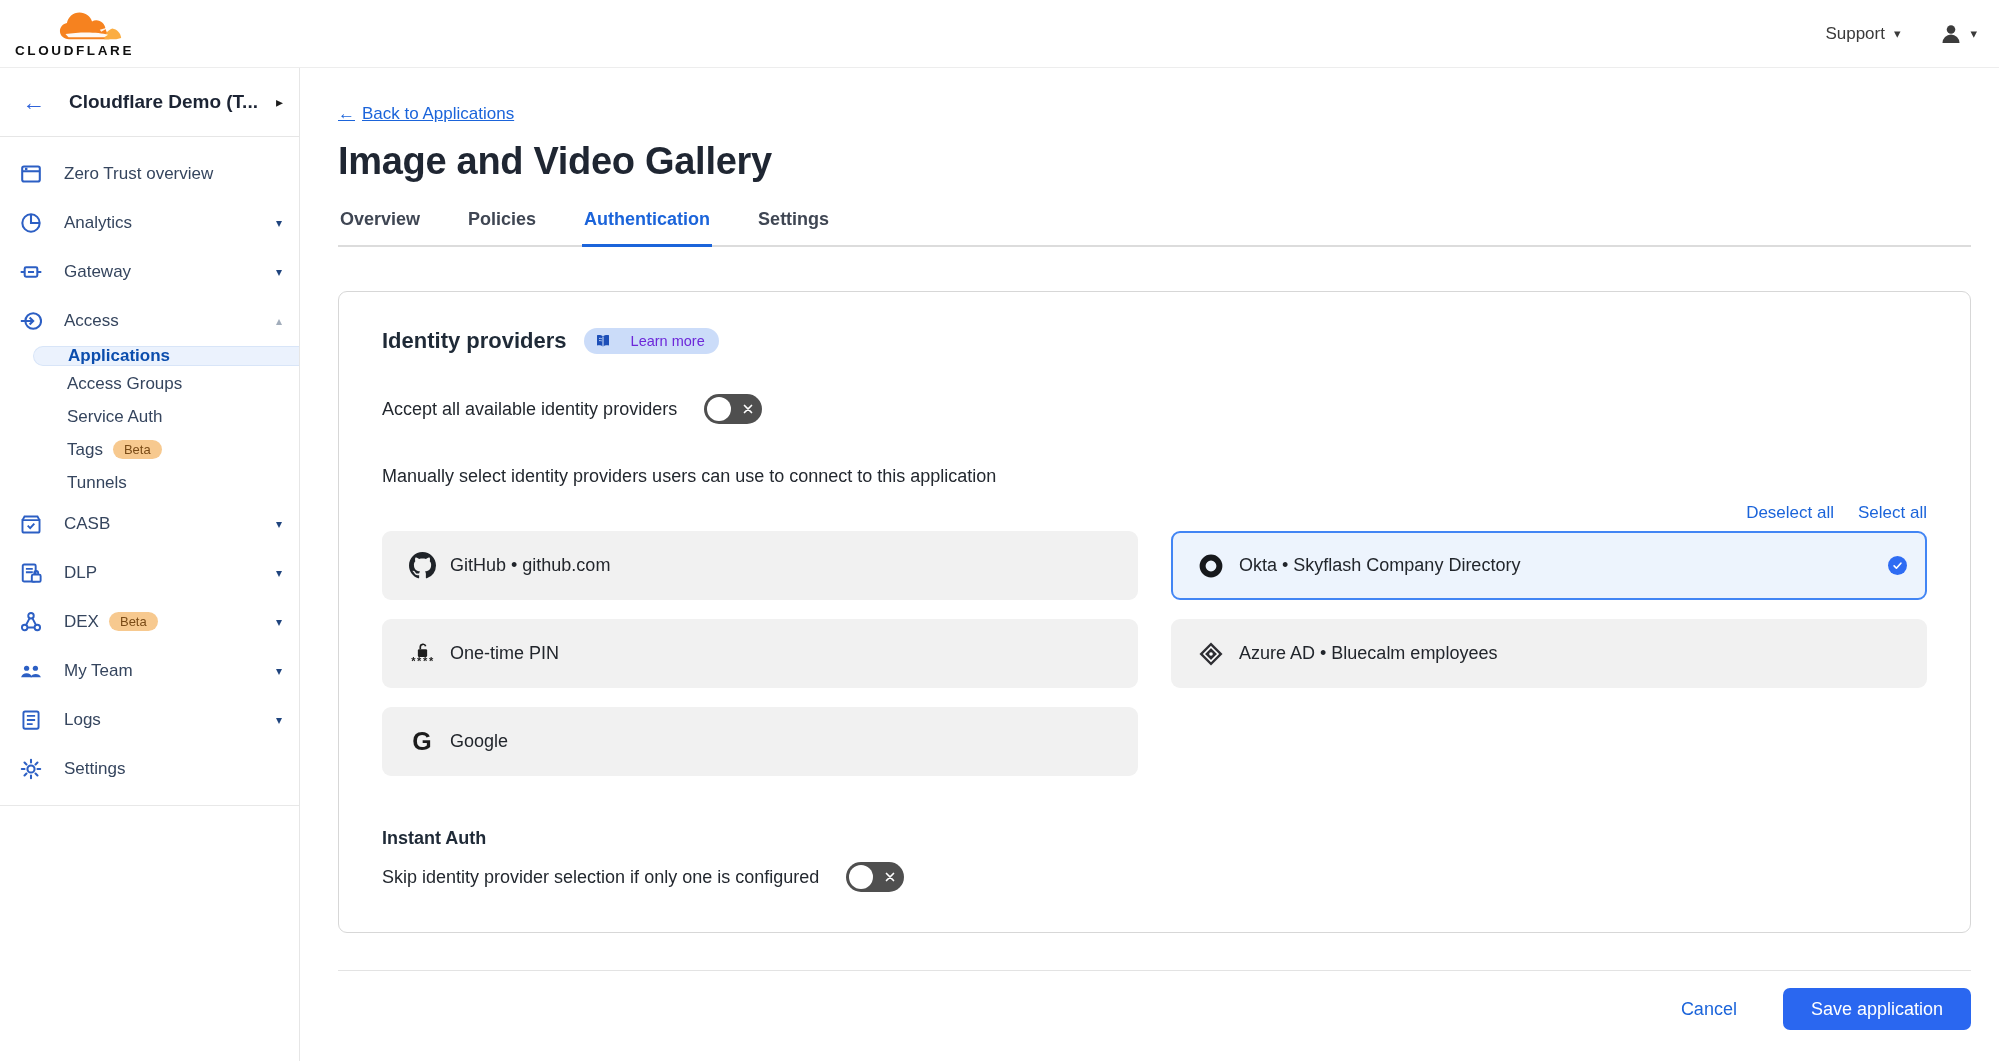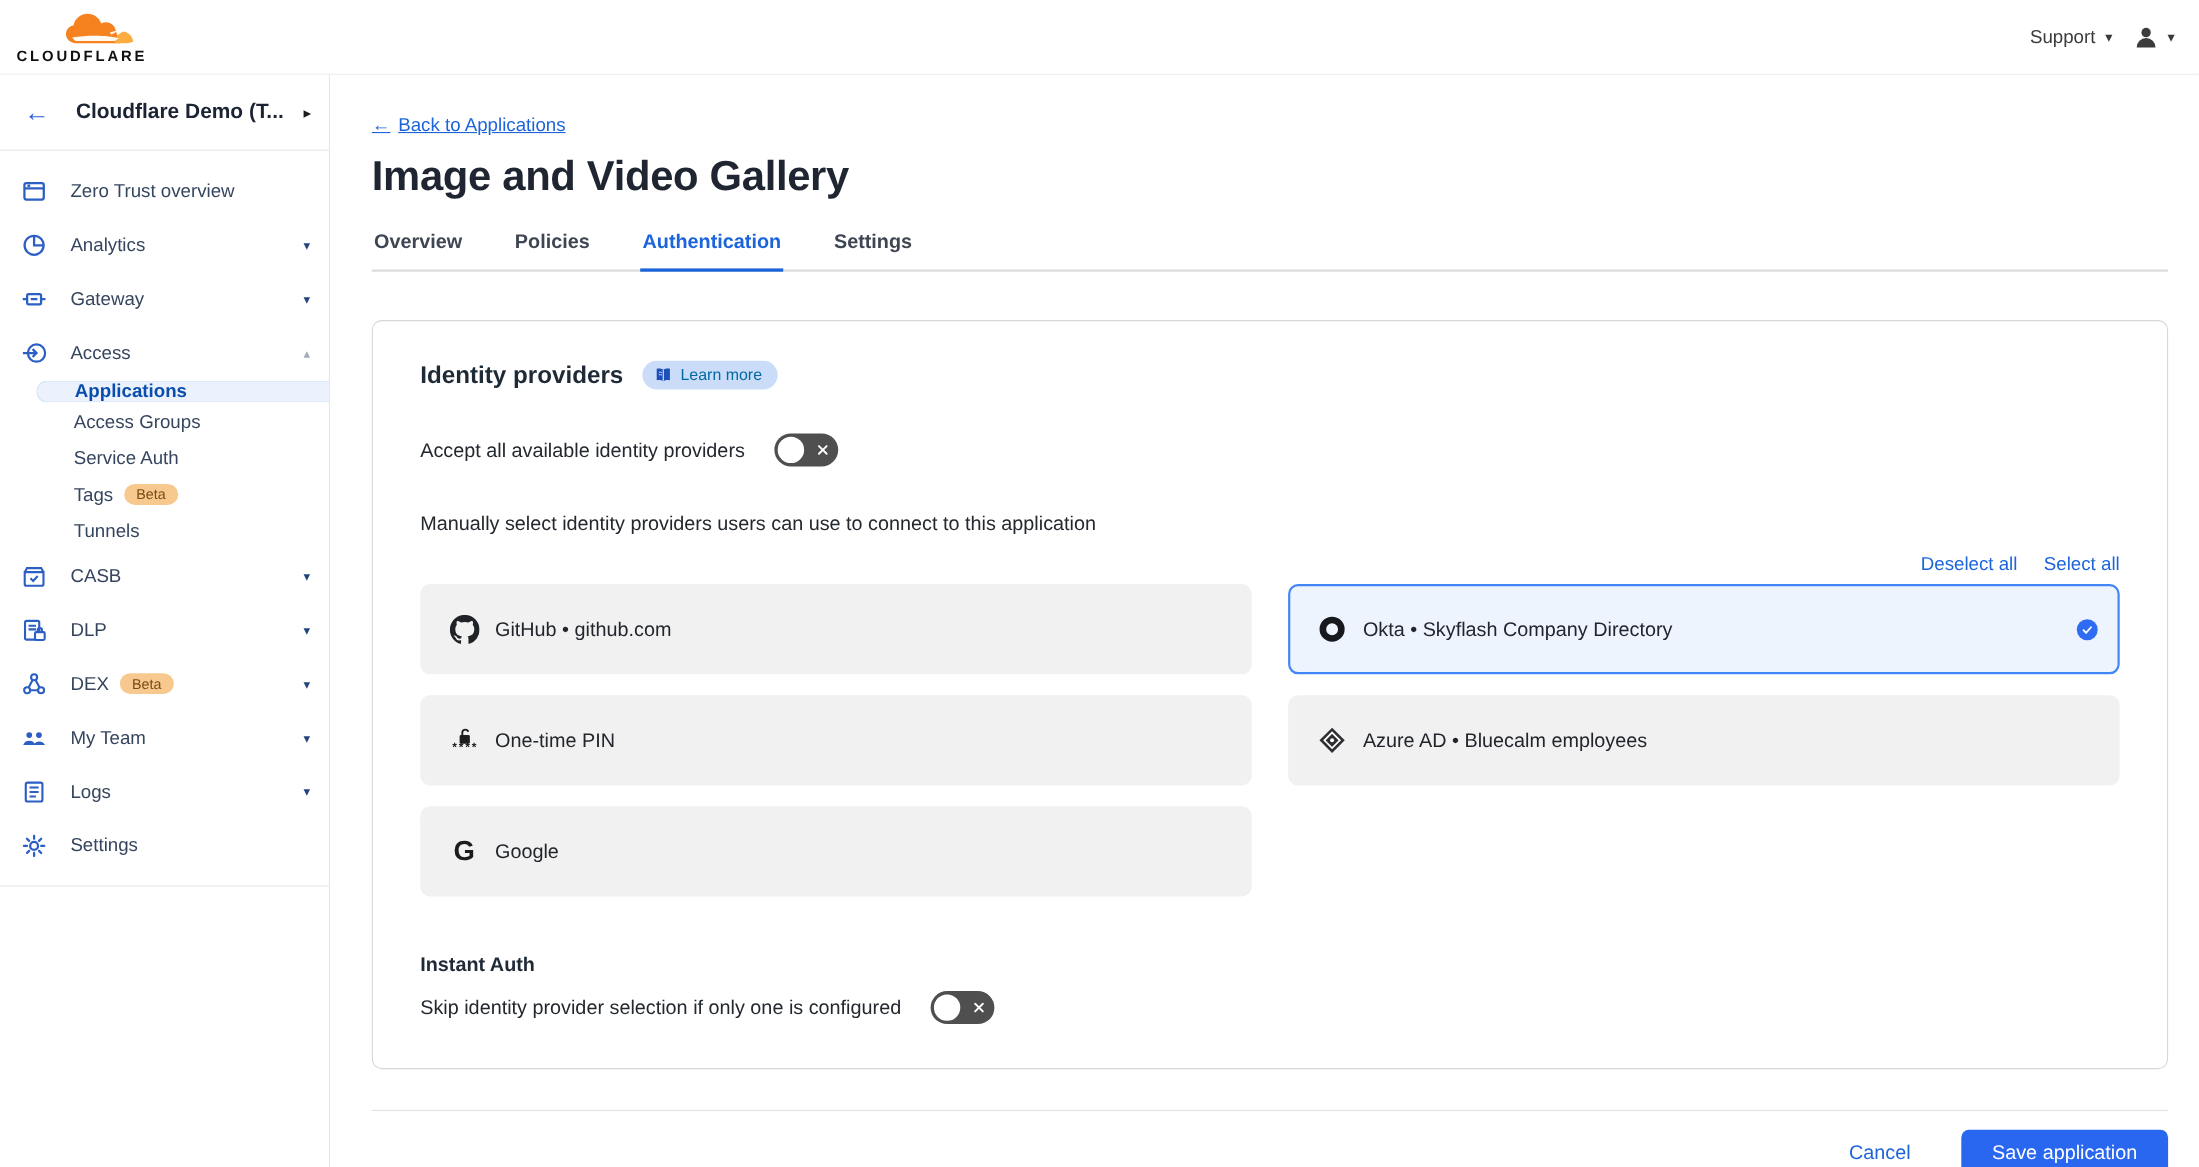--- a/index.html
+++ b/index.html
@@ -8,21 +8,21 @@
     width:1999px; height:1061px; overflow:hidden;
     background:#fff; color:#24292f;
     font-family:"Liberation Sans","DejaVu Sans",sans-serif;
   }
   
   .topbar { height:68px; display:flex; justify-content:space-between; align-items:center;
             padding:0 22px 0 14px; border-bottom:1px solid #ededed; background:#fff; }
   .brand { display:flex; flex-direction:column; align-items:flex-end; cursor:pointer; }
   .brand svg { width:78px; height:33px; margin-left:42px; display:block; }
   .brand-text { font-size:13.5px; font-weight:700; letter-spacing:2.6px; color:#101010; margin-top:1px; }
-  .topbar-right { display:flex; align-items:center; gap:20px; }
+  .topbar-right { display:flex; align-items:center; gap:40px; }
   .support { display:flex; align-items:center; gap:9px; font-size:17px; color:#3a3a3a; cursor:pointer; }
   .caret { font-size:13px; color:#3a3a3a; line-height:1; }
   .user { display:flex; align-items:center; gap:8px; cursor:pointer; }
   .user svg { width:22px; height:22px; }
 
   
   .shell { display:flex; height:993px; }
   .sidebar { width:300px; flex:none; border-right:1px solid #e6e6e6; background:#fff; }
   .side-header { height:69px; display:flex; align-items:center; padding:0 16px 0 22px;
                  border-bottom:1px solid #e6e6e6; }
@@ -51,36 +51,36 @@
   .back-link { display:inline-flex; align-items:center; gap:7px; color:#1b64da; font-size:17px;
                text-decoration:underline; cursor:pointer; }
   h1 { margin:16px 0 0 0; font-size:38px; font-weight:700; color:#1f2632; letter-spacing:-0.3px; }
   .tabs { display:flex; gap:44px; margin-top:26px; border-bottom:2px solid #dcdcdc; }
   .tab { font-size:18px; font-weight:600; color:#3f4653; padding:0 2px 14px 2px; cursor:pointer; }
   .tab.active { color:#1b64da; border-bottom:3px solid #1b64da; margin-bottom:-2px; }
 
   .card { margin-top:44px; border:1px solid #d7d7d7; border-radius:9px; padding:36px 43px 40px 43px; background:#fff; }
   .card-head { display:flex; align-items:center; gap:17px; }
   .card-title { font-size:22px; font-weight:700; color:#1f2a37; }
-  .learn { background:#cbdcf9; color:#0369a1; font-size:14.5px; padding:5px 14px 5px 11px;
-           border-radius:14px; display:inline-flex; align-items:flex-start; gap:8px; cursor:pointer; }
+  .learn { background:#cbdcf9; color:#6d28d9; font-size:14.5px; padding:5px 14px 5px 11px;
+           border-radius:14px; display:inline-flex; align-items:flex-start; gap:20px; cursor:pointer; }
   .learn svg { width:16px; height:16px; }
 
   .toggle-row { margin-top:40px; display:flex; align-items:center; gap:27px; font-size:18px; color:#23282f; }
   .toggle { width:58px; height:30px; border-radius:15px; background:#4f4f4f; position:relative;
             flex:none; cursor:pointer; }
   .knob { width:24px; height:24px; border-radius:50%; background:#fff; position:absolute; top:3px; left:3px; }
   .tx { position:absolute; right:8px; top:9px; width:12px; height:12px; }
 
   .manual { margin-top:42px; font-size:18px; color:#23282f; }
   .links-row { display:flex; justify-content:flex-end; gap:24px; margin-top:16px; font-size:17px; }
   .blue-link { color:#1b64da; cursor:pointer; }
 
   .grid { margin-top:8px; display:grid; grid-template-columns:1fr 1fr; column-gap:33px; row-gap:19px; }
-  .provider { height:82px; background:#f1f1f1; border-radius:9px; display:flex; align-items:center;
+  .provider { height:69px; background:#f1f1f1; border-radius:9px; display:flex; align-items:center;
               padding:0 20px 0 26px; font-size:18px; color:#22262c; cursor:pointer; }
   .provider.selected { background:#edf4fd; border:2px solid #4285f4; padding:0 18px 0 24px; }
   .picon { width:28px; height:28px; flex:none; display:flex; align-items:center; justify-content:center;
            margin-right:14px; }
   .pname { flex:1; }
   .pcheck { width:19px; height:19px; border-radius:50%; background:#2e6cf3; display:flex;
             align-items:center; justify-content:center; flex:none; }
   .g-glyph { font-size:25px; font-weight:700; color:#1c1c1c; line-height:1; }
   .otp-icon { display:flex; flex-direction:column; align-items:center; }
   .otp-dots { font-size:11px; font-weight:700; letter-spacing:1.6px; color:#1d1d1d; line-height:0.55; margin-left:2px; }

